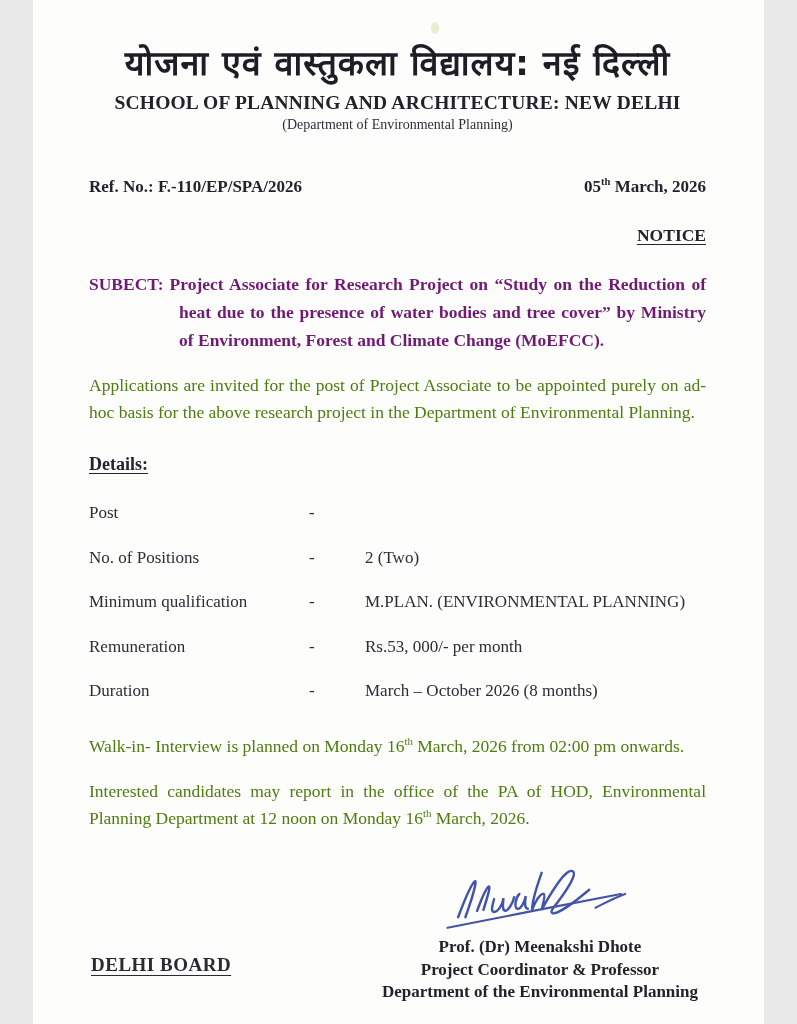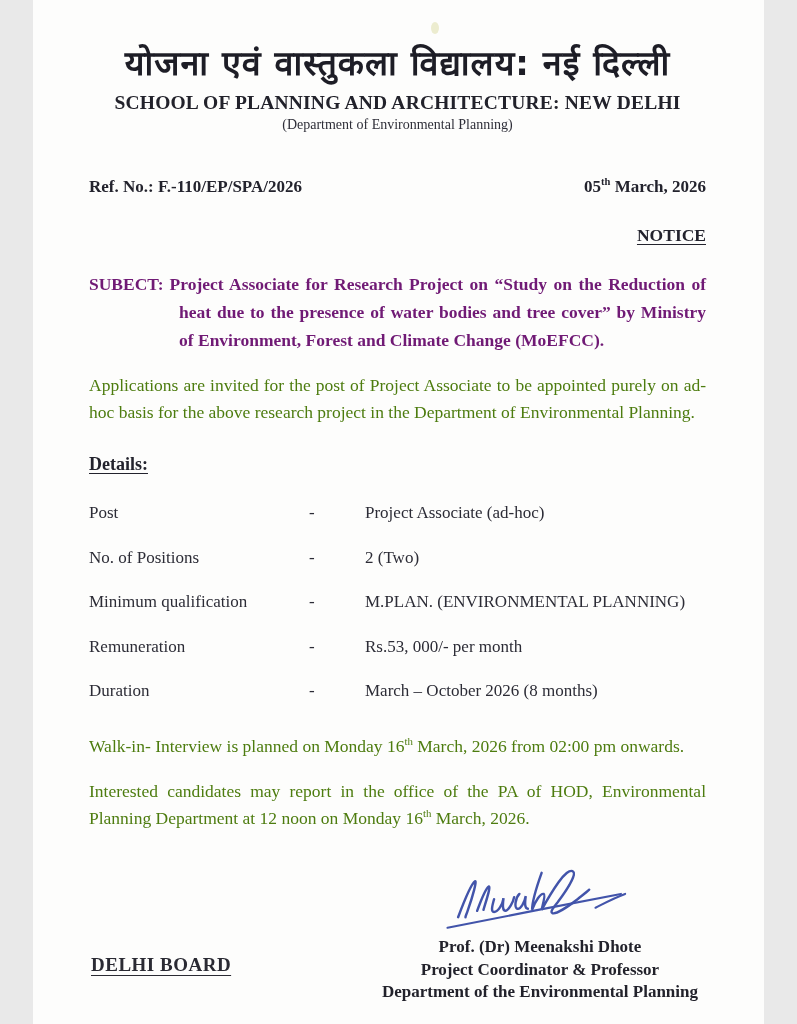--- a/index.html
+++ b/index.html
@@ -133,21 +133,20 @@
     <p class="subject"><span class="subject-label">SUBECT:</span><span>Project Associate for Research Project on “Study on the Reduction of heat due to the presence of water bodies and tree cover” by Ministry of Environment, Forest and Climate Change (MoEFCC).</span></p>
 
     <p class="para">Applications are invited for the post of Project Associate to be appointed purely on ad-hoc basis for the above research project in the Department of Environmental Planning.</p>
 
     <div class="details-heading">Details:</div>
 
     <div class="details-list">
       <div class="detail-row">
         <span>Post</span>
         <span>-</span>
-        <span>Project Associate (ad-hoc)</span>
       </div>
       <div class="detail-row">
         <span>No. of Positions</span>
         <span>-</span>
         <span>2 (Two)</span>
       </div>
       <div class="detail-row">
         <span>Minimum qualification</span>
         <span>-</span>
         <span>M.PLAN. (ENVIRONMENTAL PLANNING)</span>

